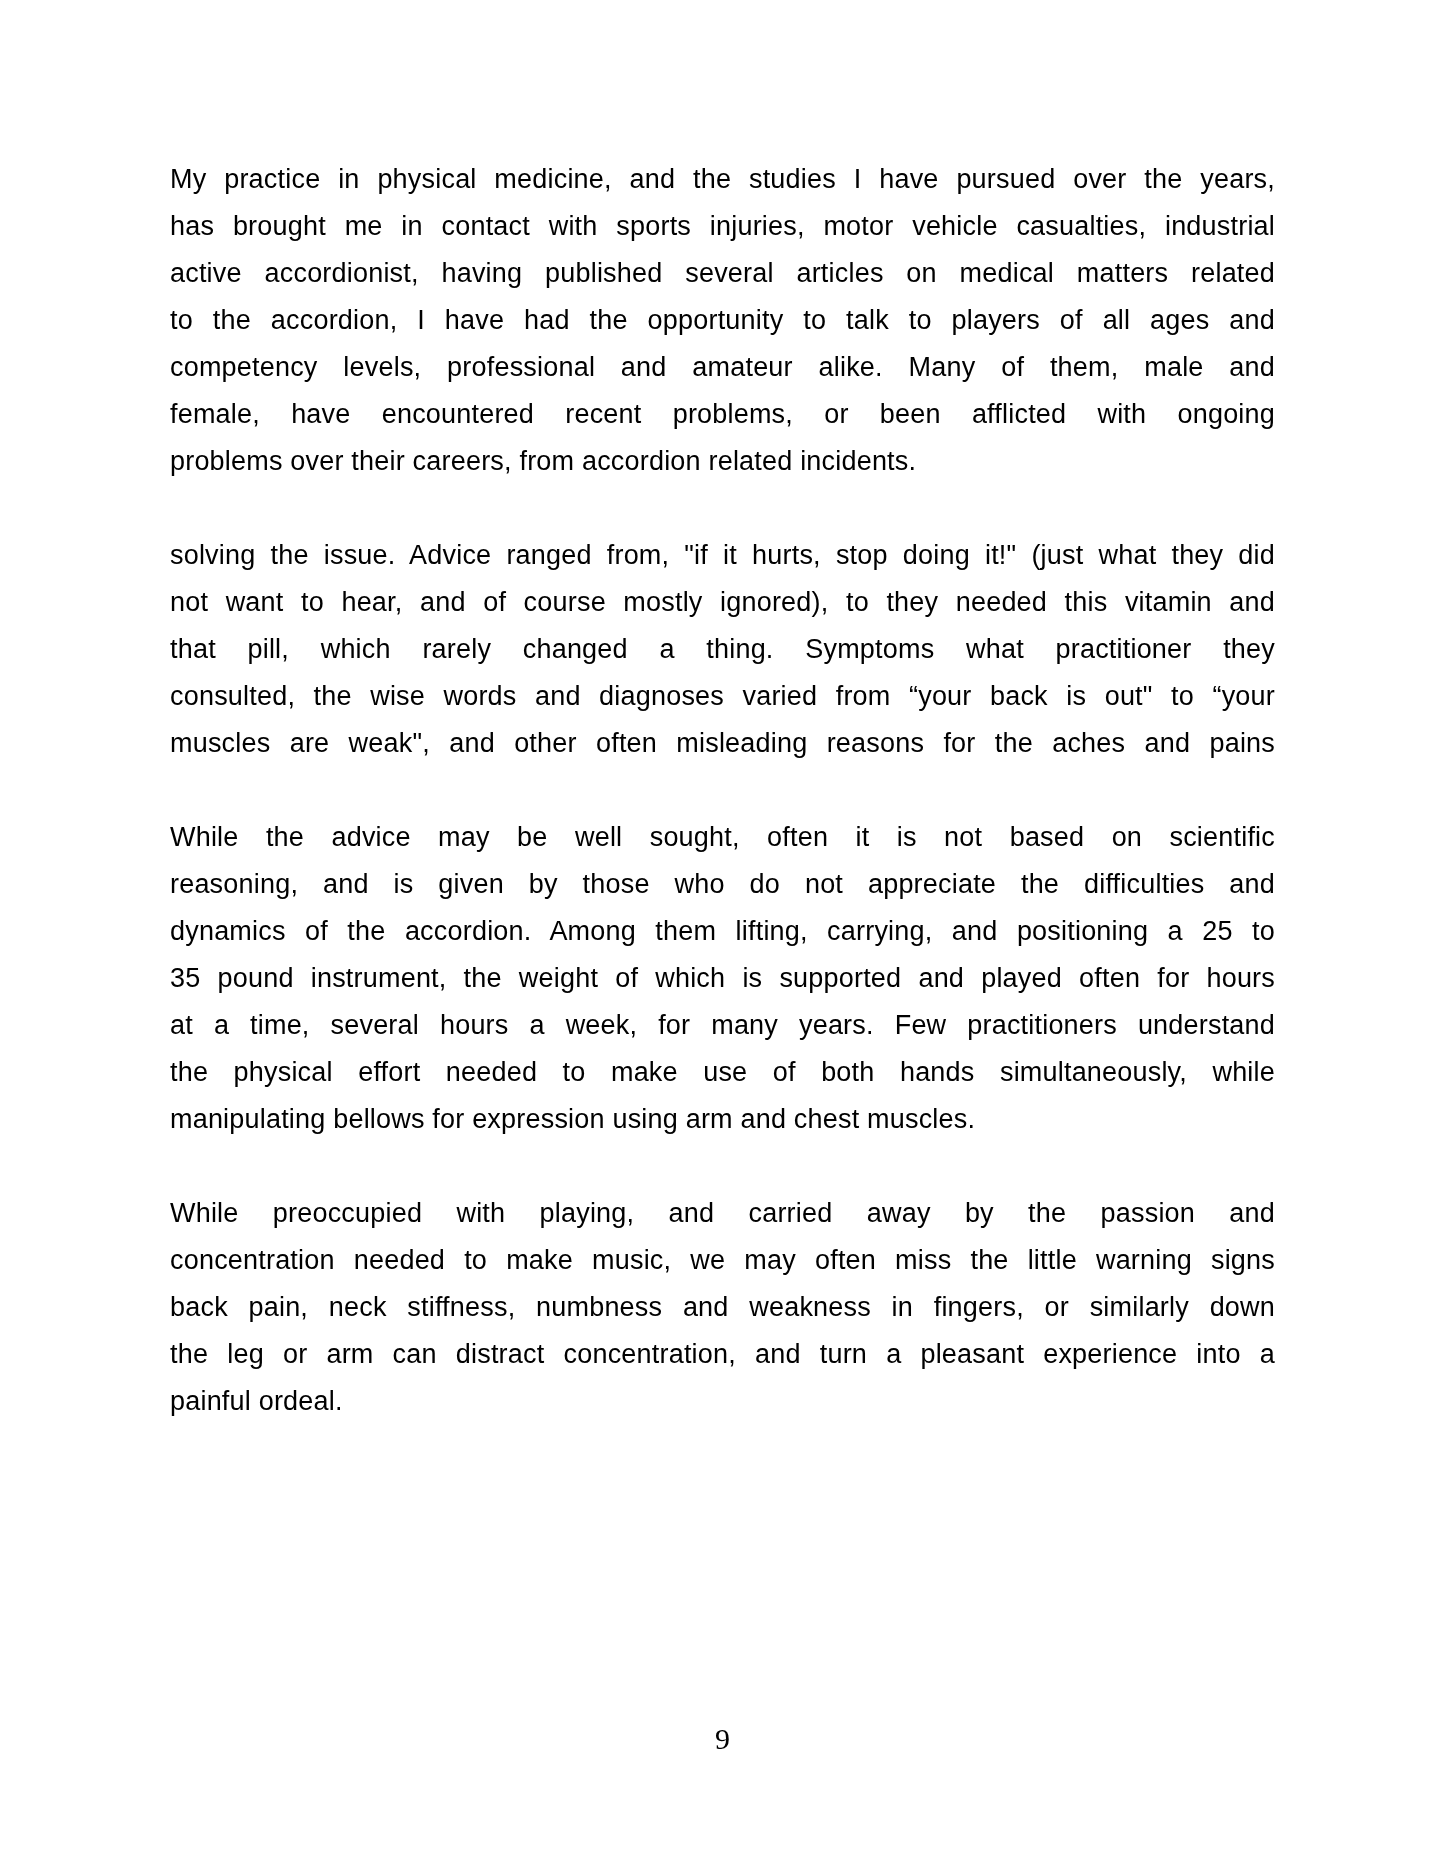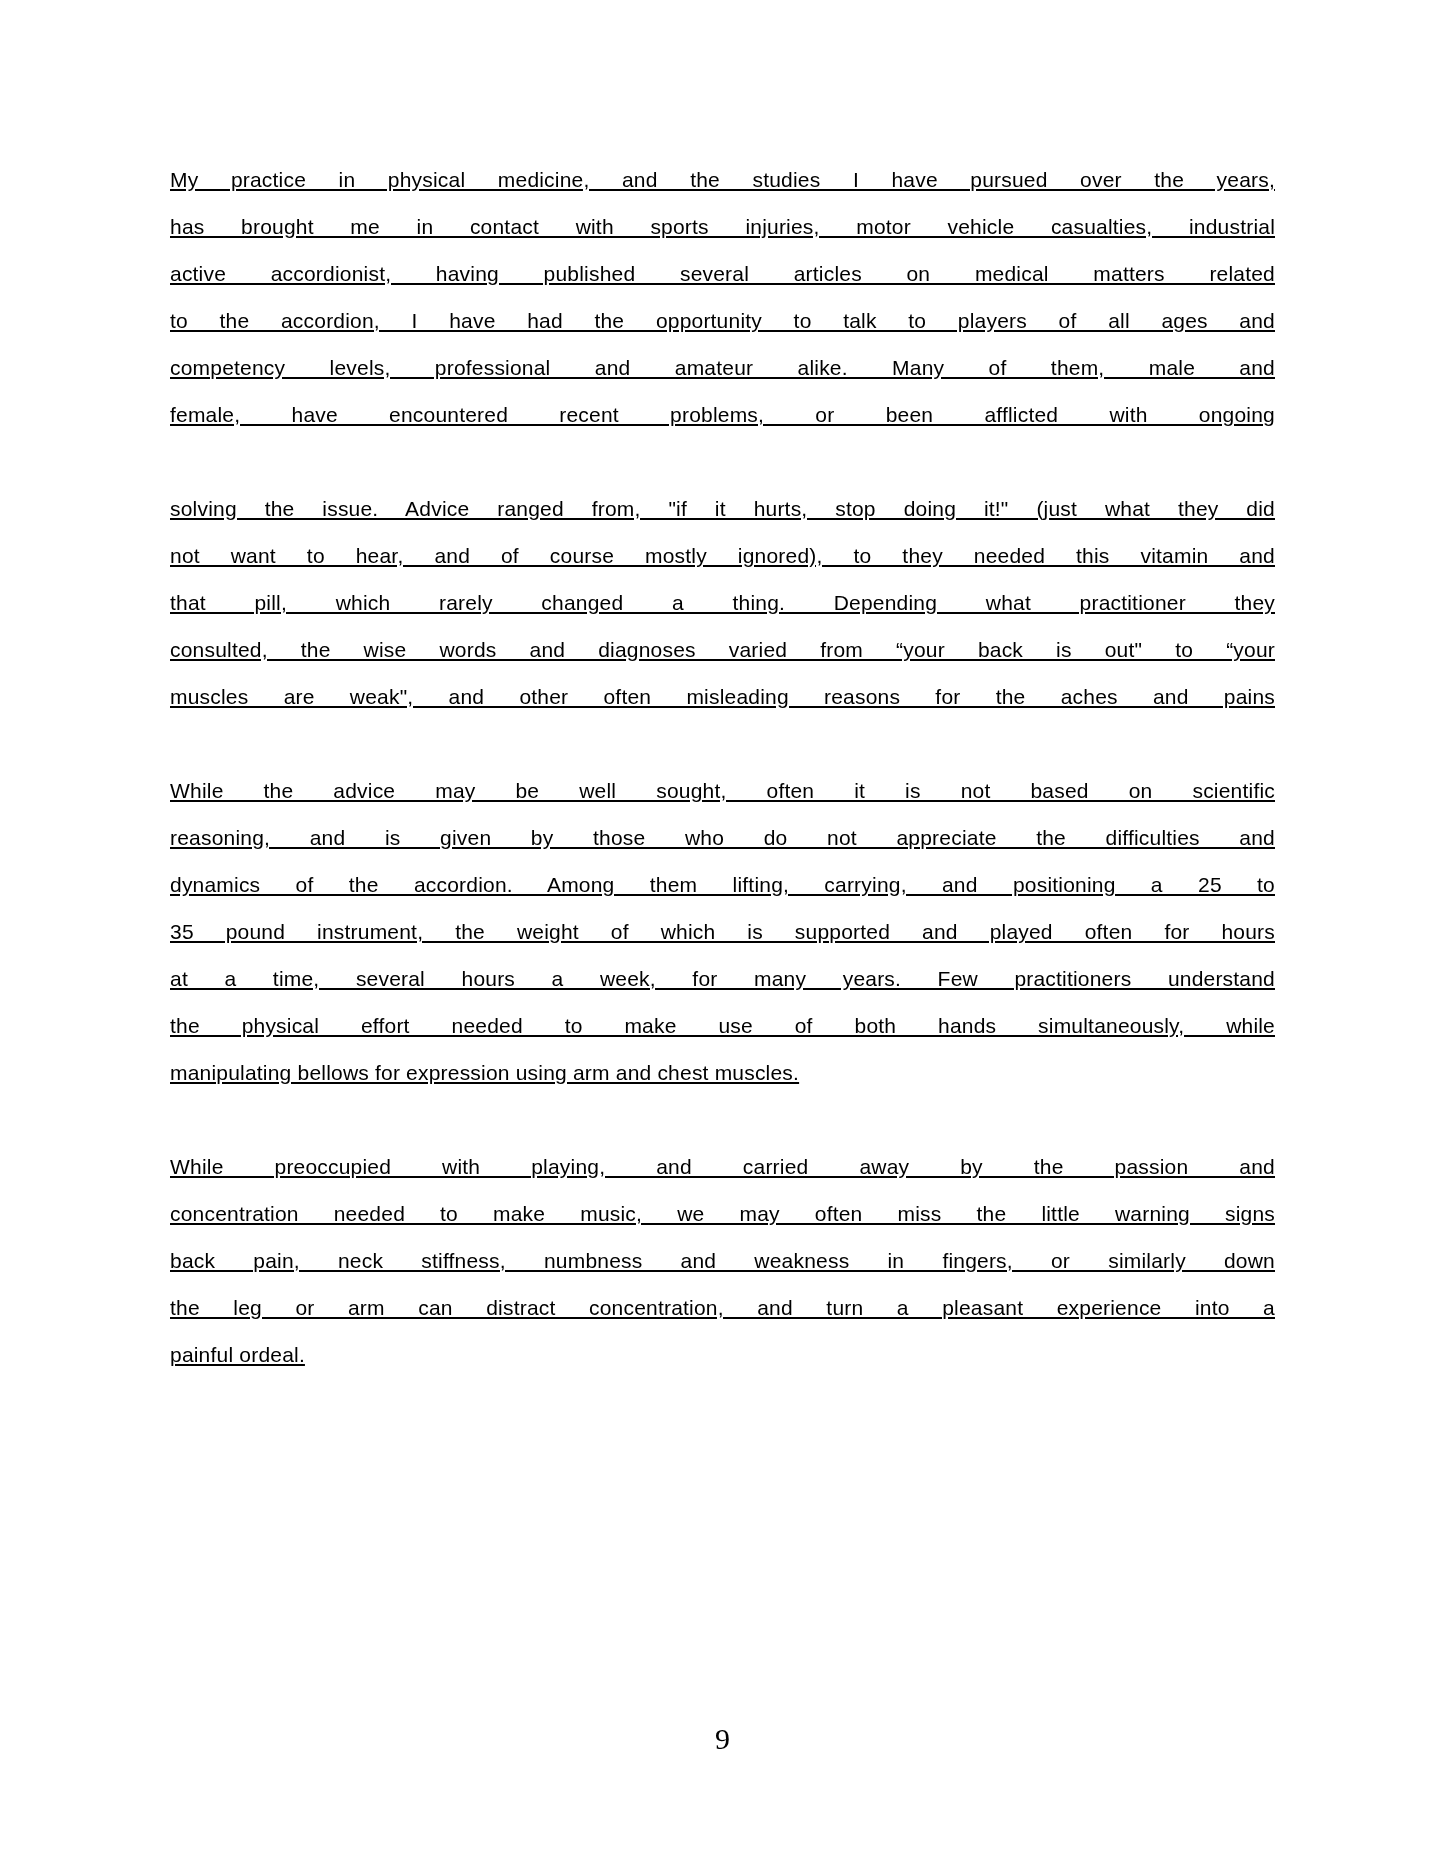--- a/index.html
+++ b/index.html
@@ -22,27 +22,26 @@
     top: 156px;
     width: 1105px;
   }
   .paragraph {
     margin: 0 0 47px 0;
   }
   .paragraph:last-child {
     margin-bottom: 0;
   }
   .line {
-    font-size: 21px;
+    font-size: 27px;
     line-height: 47px;
     letter-spacing: 0.2px;
     text-align: justify;
     text-align-last: justify;
     white-space: normal;
-    text-decoration: underline;
   }
   .line.last {
     text-align: left;
     text-align-last: left;
   }
   .page-number {
     position: absolute;
     left: 0;
     top: 1722px;
     width: 1445px;
@@ -58,25 +57,26 @@
 
 <div class="page">
   <div class="text-block">
       <div class="paragraph">
         <div class="line">My practice in physical medicine, and the studies I have pursued over the years,</div>
         <div class="line">has brought me in contact with sports injuries, motor vehicle casualties, industrial</div>
         <div class="line">active accordionist, having published several articles on medical matters related</div>
         <div class="line">to the accordion, I have had the opportunity to talk to players of all ages and</div>
         <div class="line">competency levels, professional and amateur alike.  Many of them, male and</div>
         <div class="line">female, have encountered recent problems, or been afflicted with ongoing</div>
+        <div class="line last">problems over their careers, from accordion related incidents.</div>
       </div>
       <div class="paragraph">
         <div class="line">solving the issue.  Advice ranged from, "if it hurts, stop doing it!" (just what they did</div>
         <div class="line">not want to hear, and of course mostly ignored), to they needed this vitamin and</div>
-        <div class="line">that pill, which rarely changed a thing.   Depending what practitioner they</div>
+        <div class="line">that pill, which rarely changed a thing.   Symptoms what practitioner they</div>
         <div class="line">consulted, the wise words and diagnoses varied from “your back is out" to “your</div>
         <div class="line">muscles are weak", and other often misleading reasons for the aches and pains</div>
       </div>
       <div class="paragraph">
         <div class="line">While the advice may be well sought, often it is not based on scientific</div>
         <div class="line">reasoning, and is given by those who do not appreciate the difficulties and</div>
         <div class="line">dynamics of the accordion.  Among them lifting, carrying, and positioning a 25 to</div>
         <div class="line">35 pound instrument, the weight of which is supported and played often for hours</div>
         <div class="line">at a time, several hours a week, for many years.  Few practitioners understand</div>
         <div class="line">the physical effort needed to make use of both hands simultaneously, while</div>

